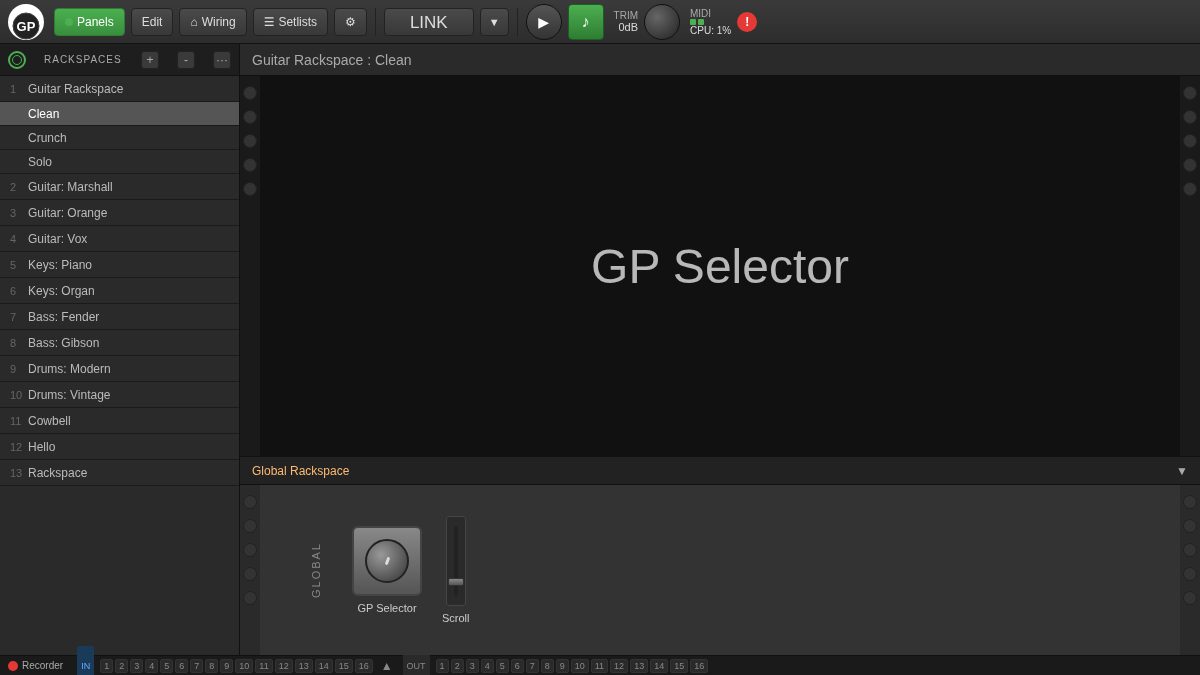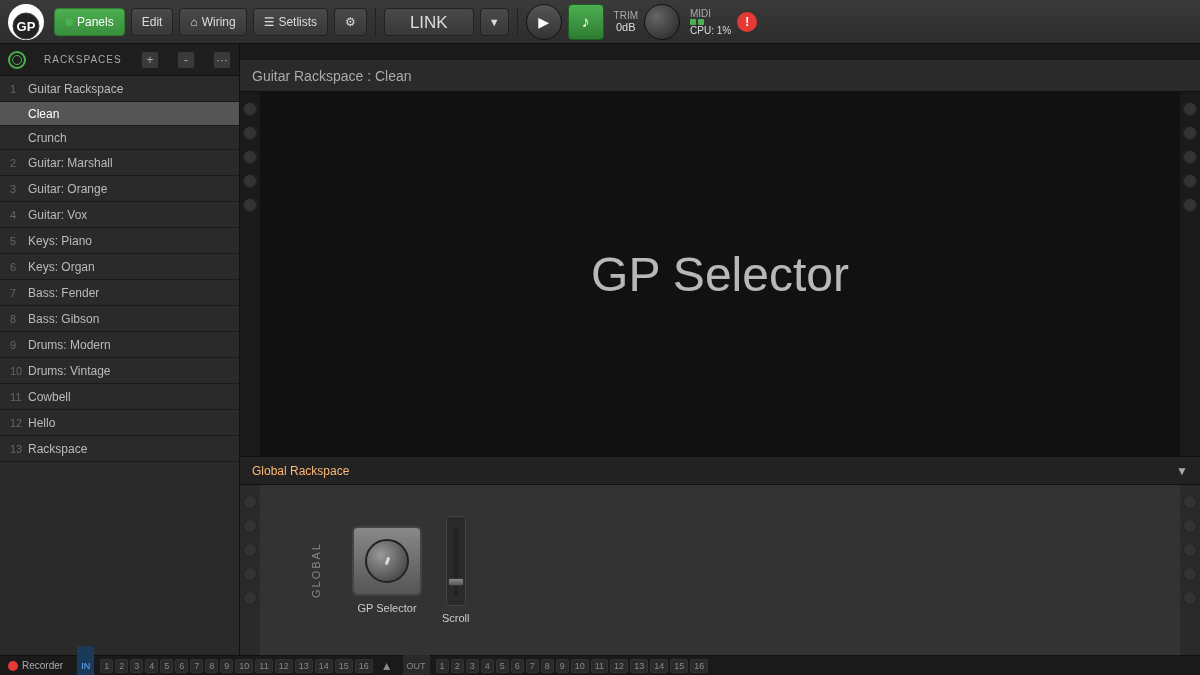--- a/index.html
+++ b/index.html
@@ -93,21 +93,21 @@
     .tune-btn {
       width: 36px; height: 36px;
       background: linear-gradient(180deg, #4caf50 0%, #2e7d32 100%);
       border: 1px solid #1b5e20;
       border-radius: 4px;
       display: flex; align-items: center; justify-content: center;
       color: #fff; font-size: 14px;
       cursor: pointer;
     }
     .trim-section {
-      display: flex; flex-direction: column; align-items: center;
+      display: flex; flex-direction: column; align-items: flex-end;
       font-size: 10px; color: #aaa;
       margin-left: 4px;
     }
     .trim-val { color: #ddd; font-size: 11px; }
     .knob {
       width: 36px; height: 36px;
       background: radial-gradient(circle at 35% 35%, #666, #222);
       border-radius: 50%;
       border: 1px solid #111;
       display: flex; align-items: center; justify-content: center;
@@ -211,21 +211,20 @@
     }
 
     
     .rackspace-header {
       display: flex;
       align-items: center;
       height: 32px;
       background: #2a2a2a;
       border-bottom: 1px solid #111;
       padding: 0 12px;
-      margin-top: 16px;
     }
     .rackspace-title {
       font-size: 14px;
       color: #ddd;
       font-weight: 500;
     }
     .rackspace-title span { color: #aaa; }
 
     
     .rack-area {
@@ -525,20 +524,23 @@
 
       <div class="rackspace-item">
         <span class="num">1</span>
         <span class="name">Guitar Rackspace</span>
       </div>
       <div class="variation-item active-var">
         <span>Clean</span>
       </div>
       <div class="variation-item">
         <span>Crunch</span>
+      </div>
+      <div class="variation-item">
+        <span>Solo</span>
       </div>
 
       <div class="rackspace-item">
         <span class="num">2</span>
         <span class="name">Guitar: Marshall</span>
       </div>
       <div class="rackspace-item">
         <span class="num">3</span>
         <span class="name">Guitar: Orange</span>
       </div>

